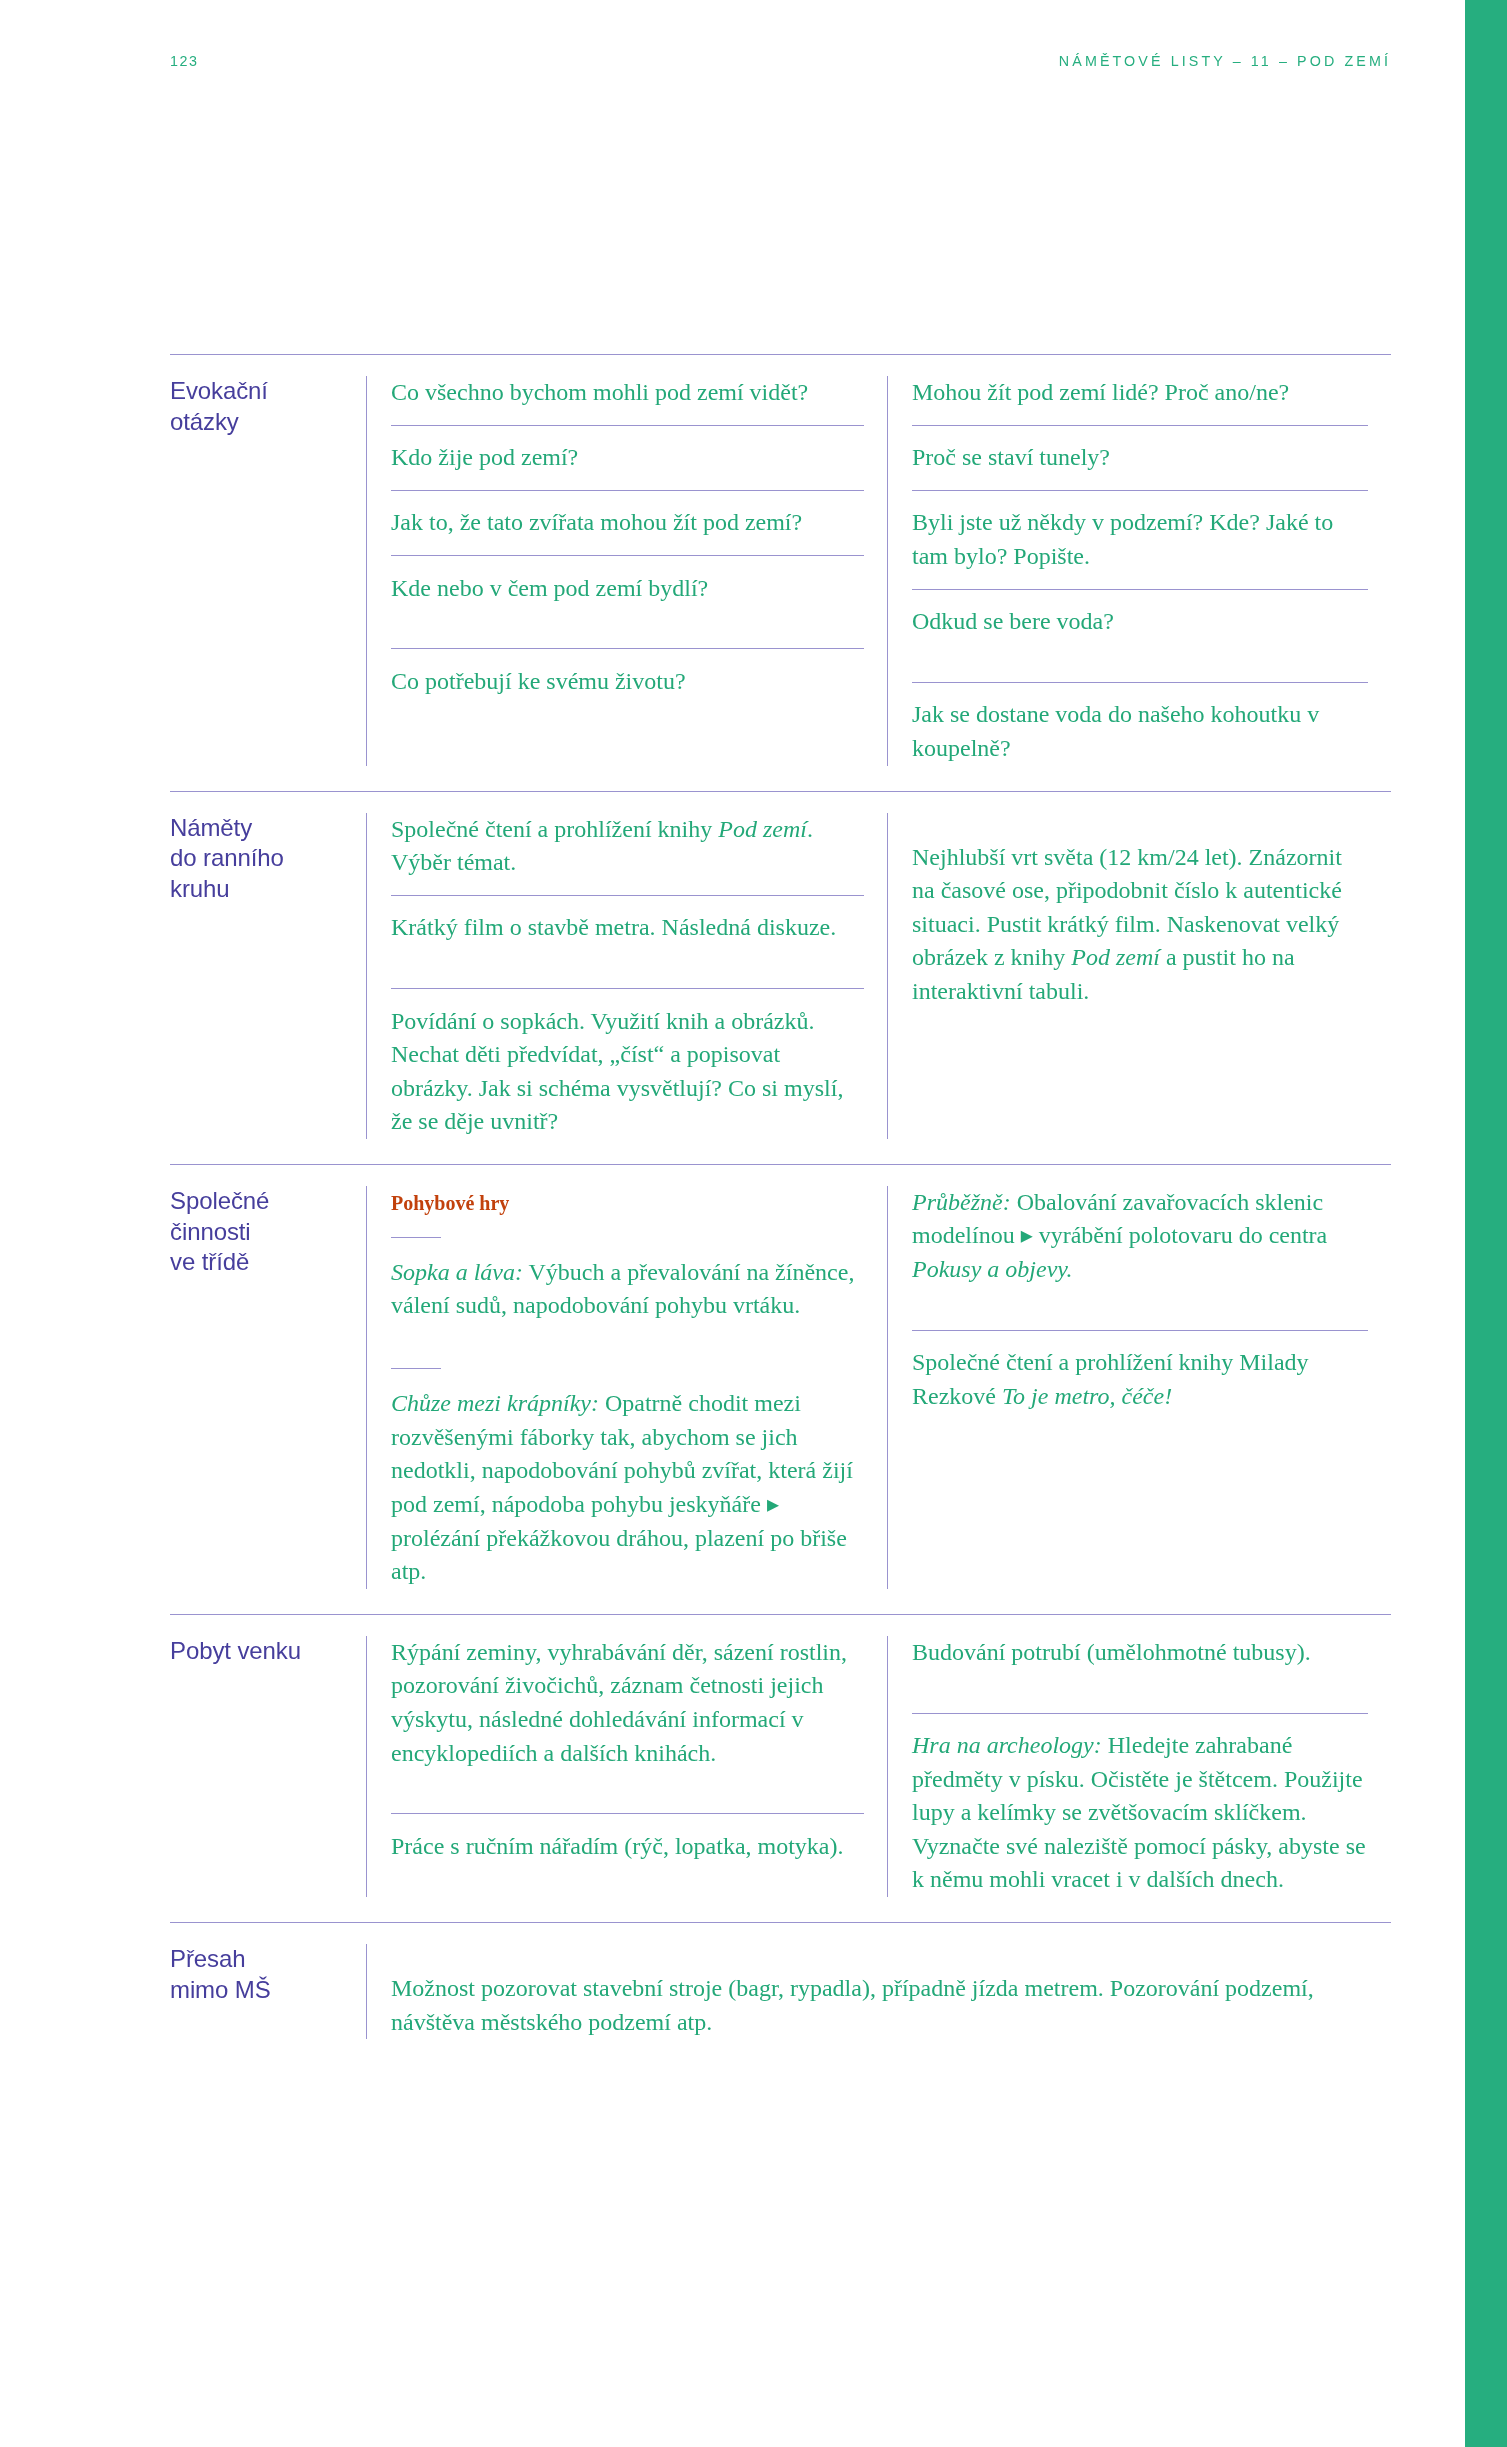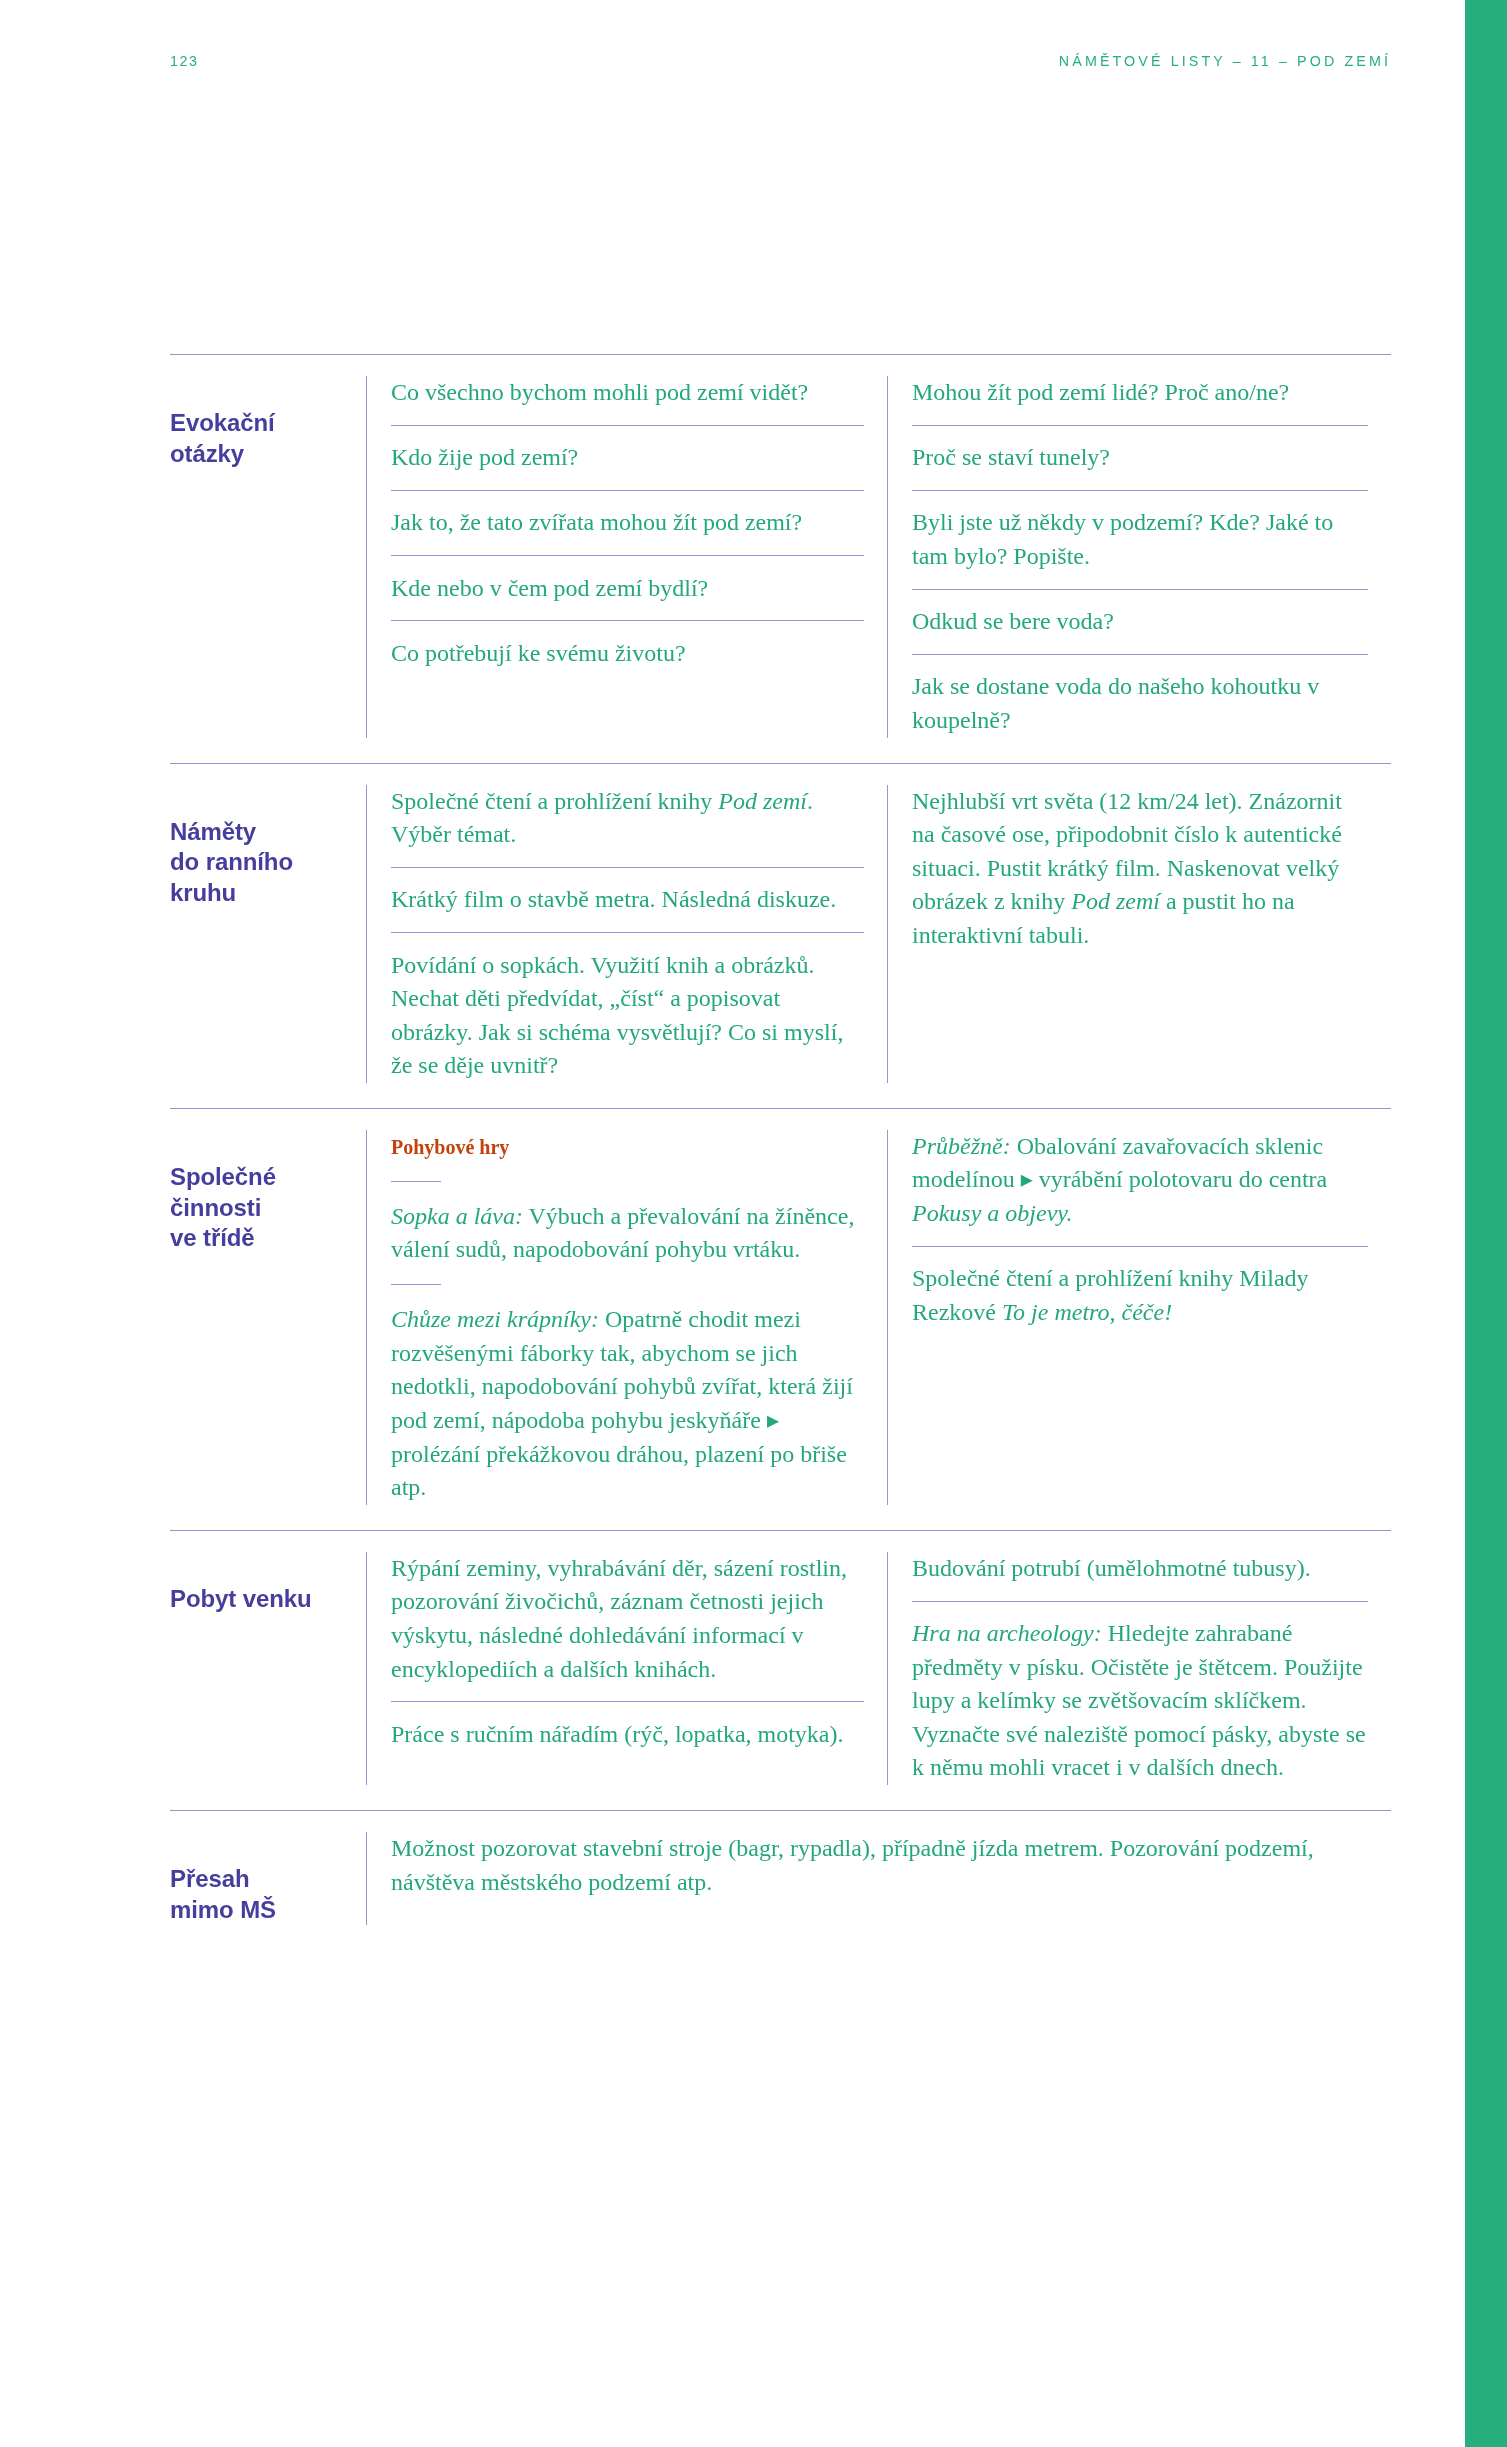--- a/index.html
+++ b/index.html
@@ -79,26 +79,25 @@
 
   
   .label-col {
     width: 196px;
     flex: 0 0 196px;
     padding-right: 13.4px;
     box-sizing: border-box;
   }
   .label {
     font-family: "Liberation Sans", sans-serif;
-    font-weight: bold;
+    font-weight: normal;
     font-size: 24px;
     line-height: 1.28;
     color: #463e9c;
     letter-spacing: -0.1px;
-    margin-top: 32px;
   }
 
   
   .cols {
     flex: 1 1 auto;
     display: flex;
   }
   .col {
     box-sizing: border-box;
     border-left: 1.3px solid #9a93cf;
@@ -112,21 +111,21 @@
   .blk {
     font-size: 24px;
     line-height: 1.40;
     color: #23a878;
     padding-bottom: 15.3px;
   }
   .blk + .blk {
     border-top: 1.3px solid #9a93cf;
     padding-top: 15.3px;
   }
-  .blk:last-child { padding-bottom: 0; }
+  .blk:last-child { padding-bottom: 0; margin-top: 28px; }
 
   
   .blk.short-rule + .blk {
     border-top: none;
     padding-top: 21px;
     position: relative;
   }
   .blk.short-rule + .blk::before {
     content: "";
     position: absolute;

